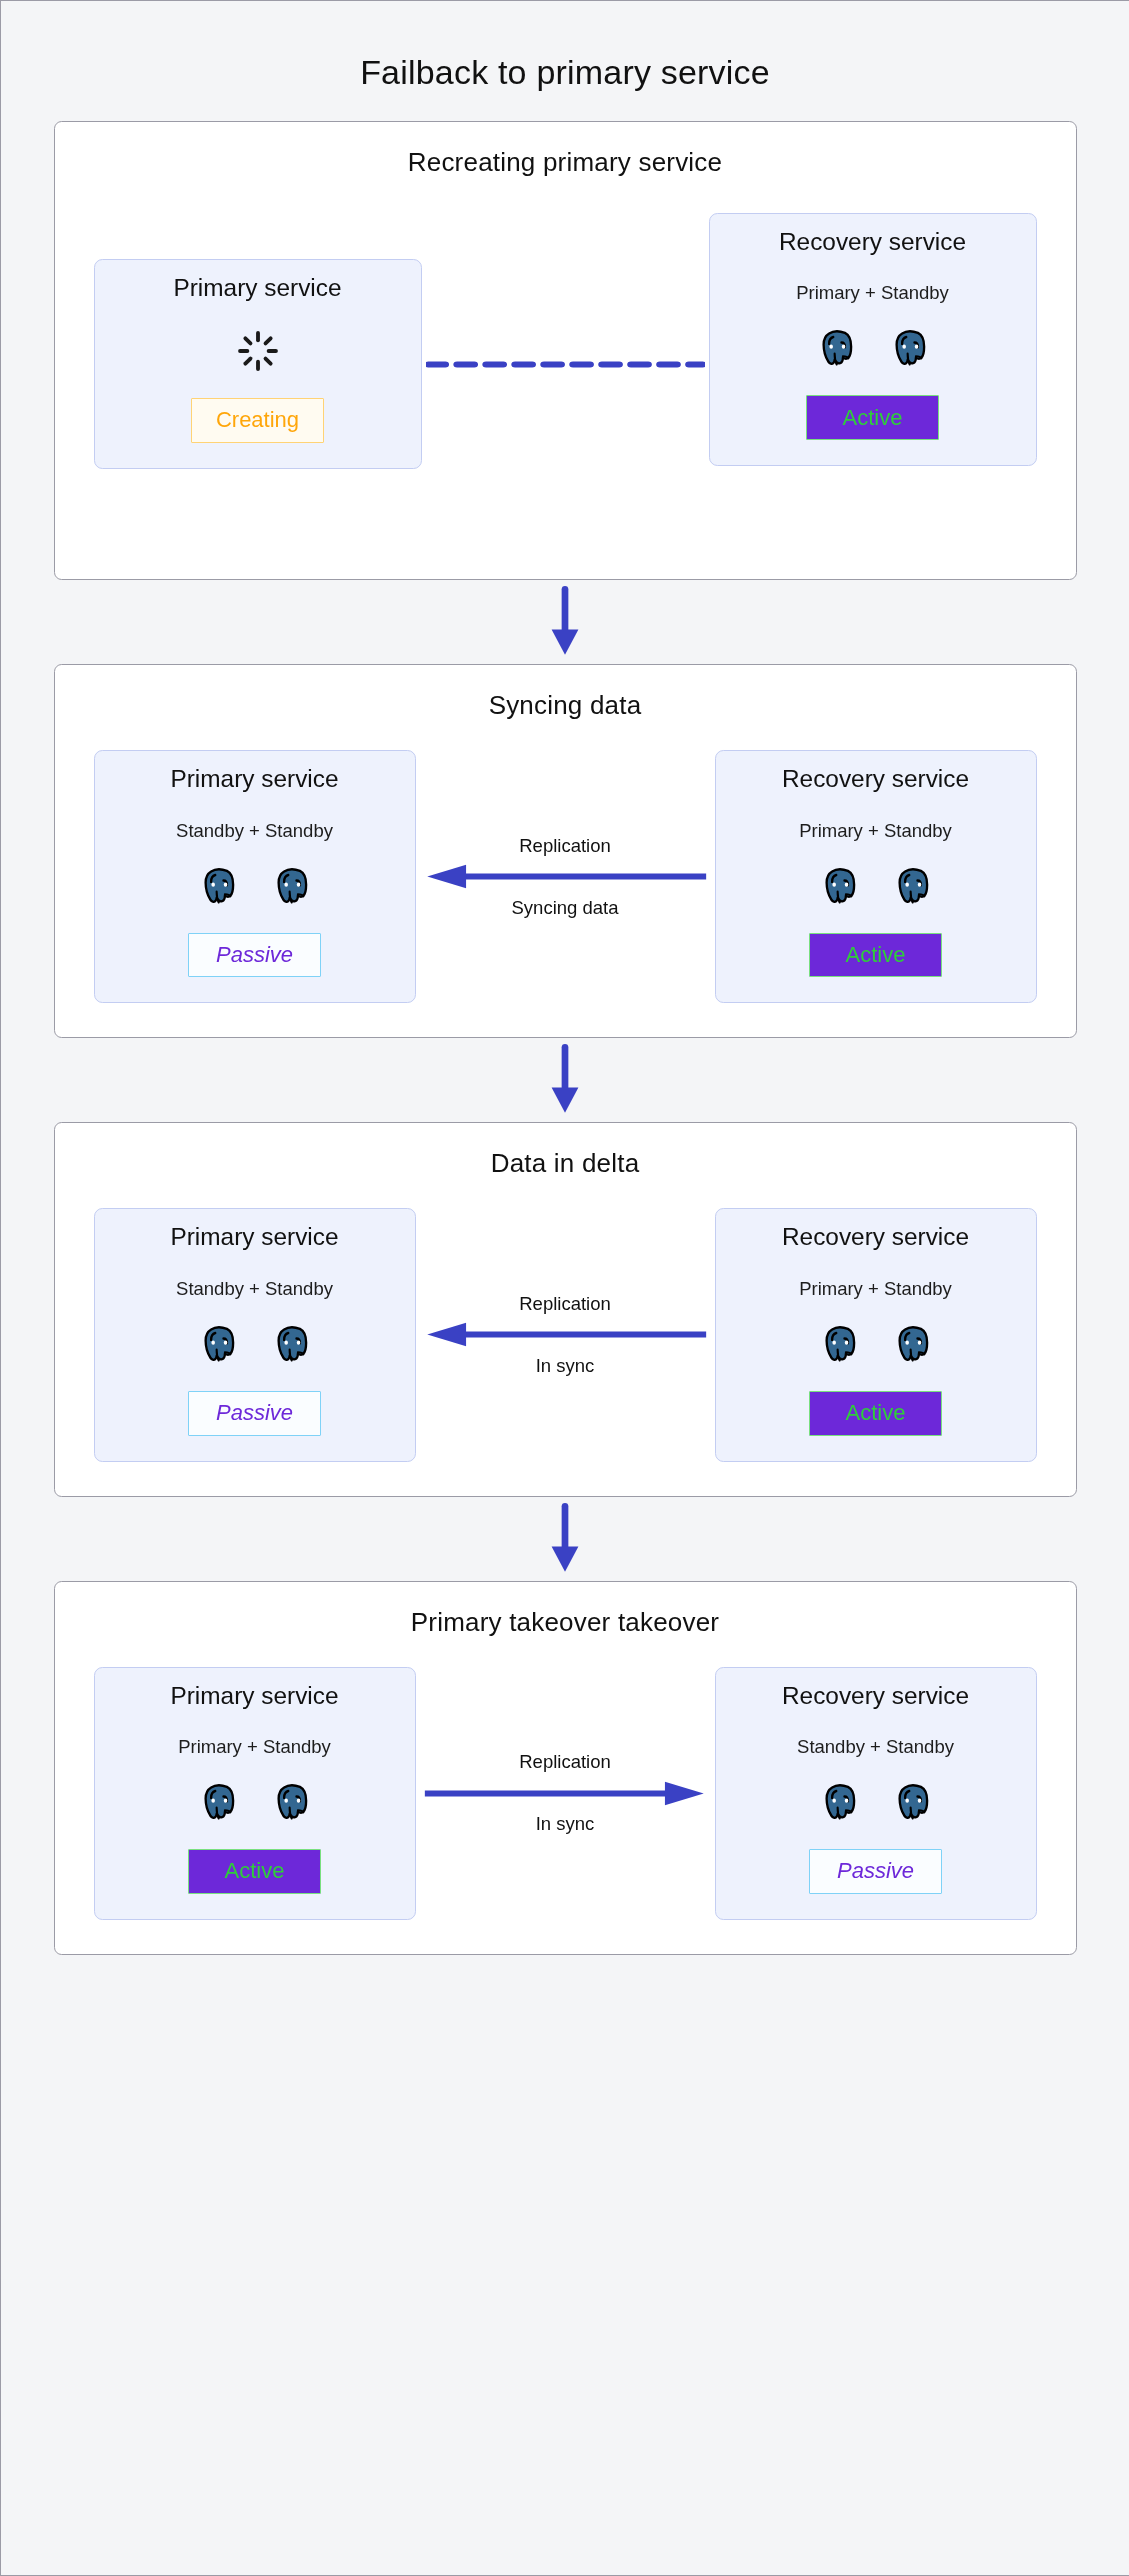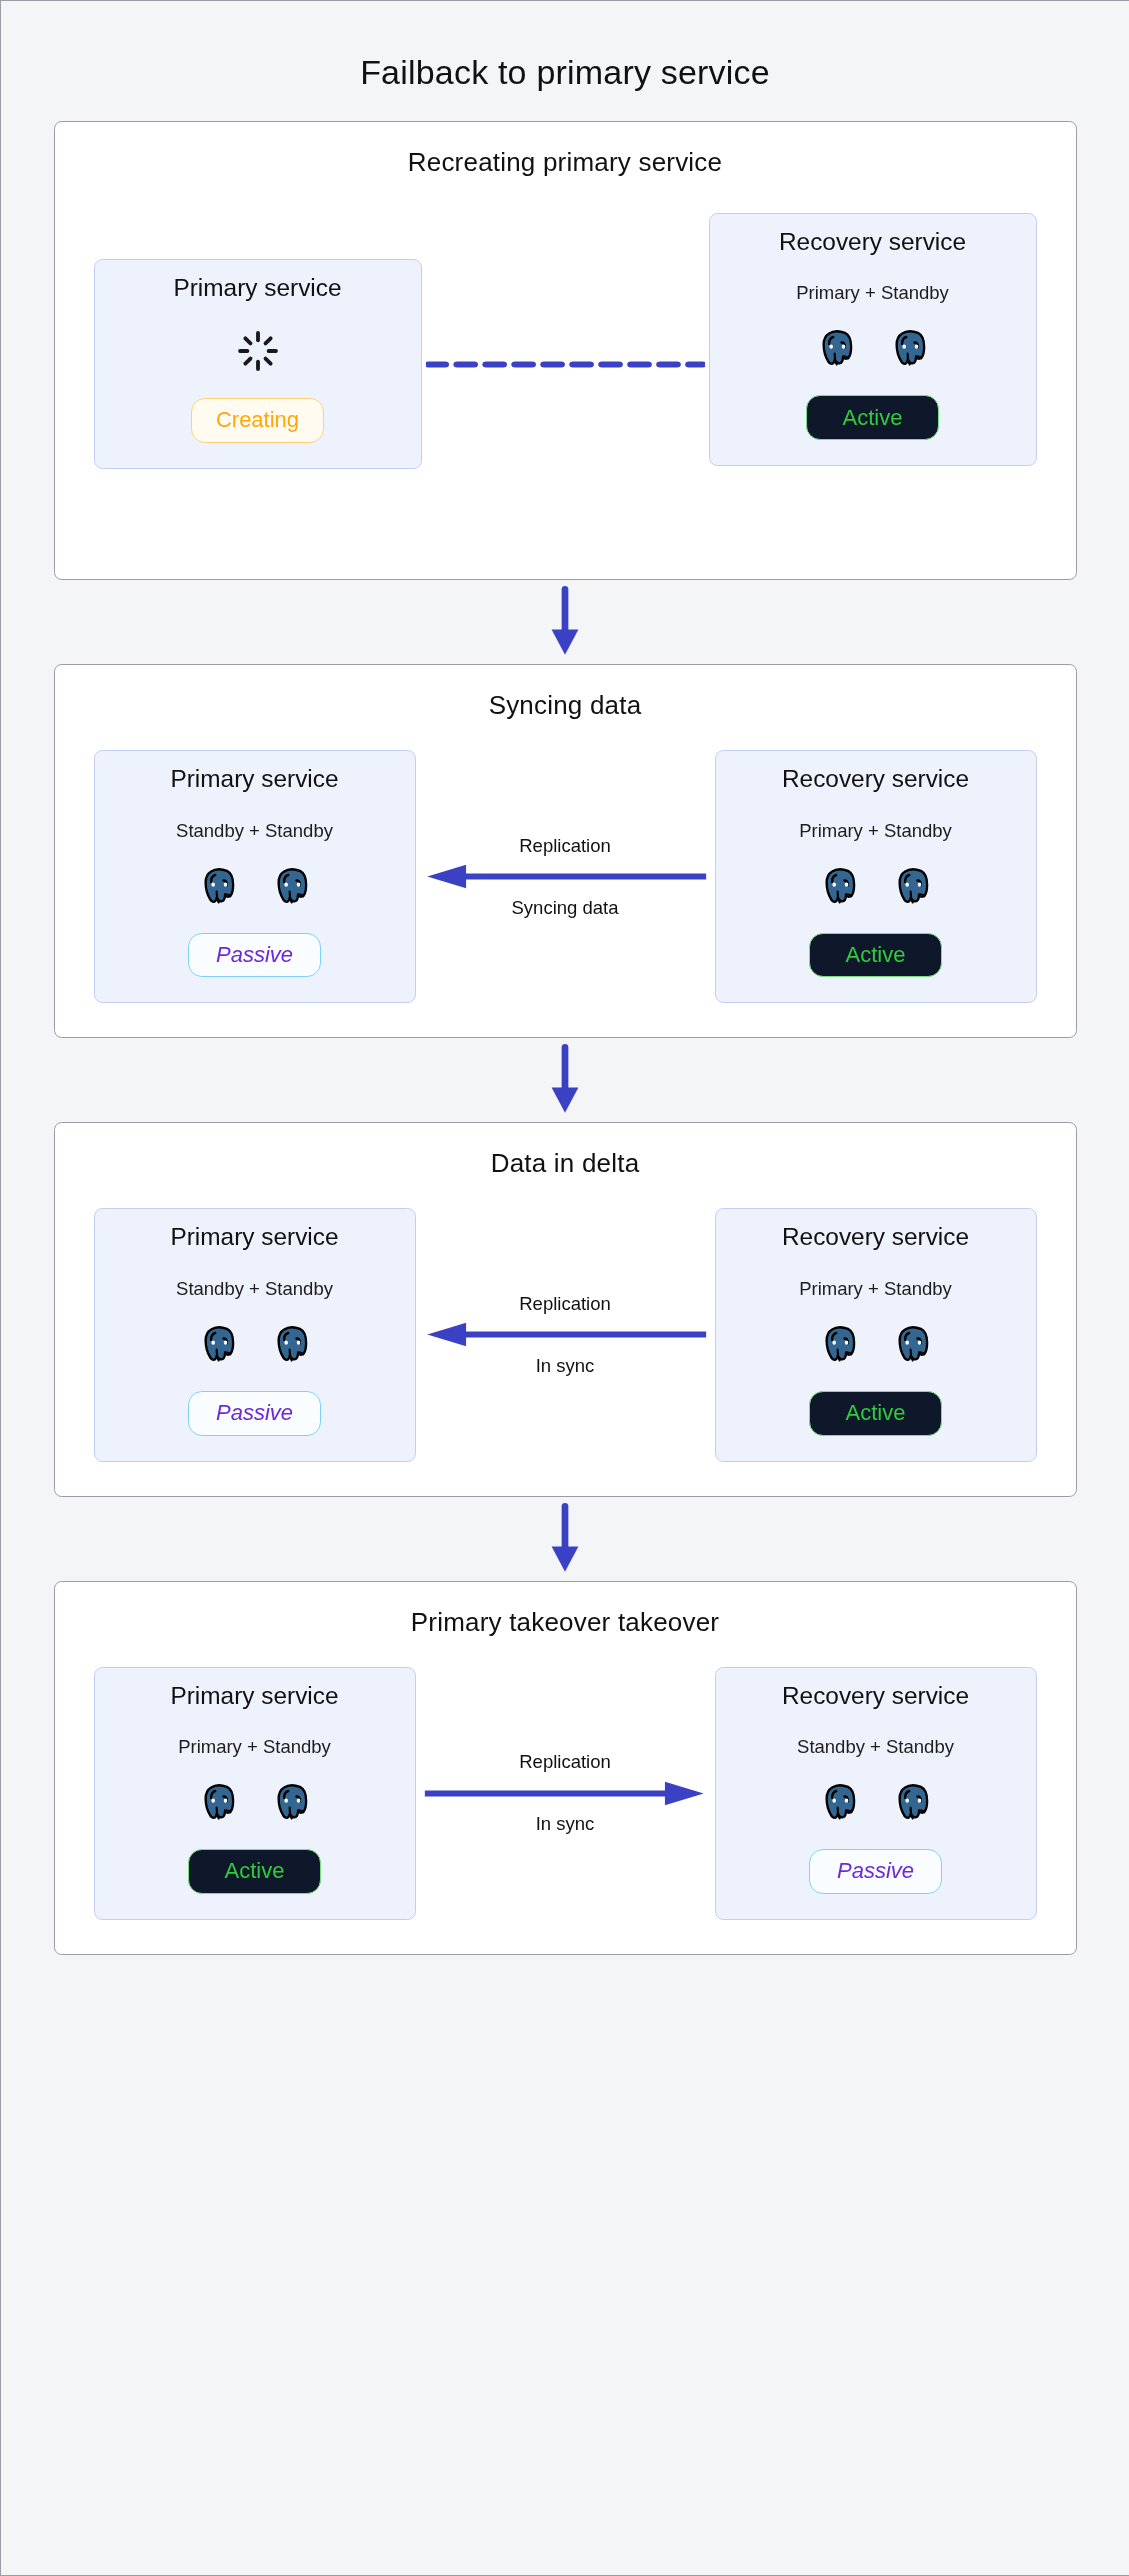--- a/index.html
+++ b/index.html
@@ -105,28 +105,28 @@
     margin-top: 22px;
     align-items: center;
     justify-content: center;
   }
   .node-icon { width: 44px; height: 44px; display: block; }
 
   .badge {
     margin-top: 25px;
     min-width: 133px;
     padding: 9.3px 22px;
-    border-radius: 14px;
+    border-radius: 1px;
     border: 1.5px solid transparent;
     font-size: 22px;
     text-align: center;
     line-height: 1.1;
     font-weight: 400;
   }
-  .badge-active  { color: #2fcc3b; border-color: #79e07f; background: #0f172a; }
+  .badge-active  { color: #2fcc3b; border-color: #79e07f; background: #6d28d9; }
   .badge-passive { color: #6d28d9; border-color: #7fd2f7; background: #fafdff; font-style: italic; }
   .badge-creating{ color: #ffa60a; border-color: #ffd375; background: #fffbf1; }
 
   
   .spinner { margin-top: 25px; width: 44px; height: 44px; display:block; }
 
   
   .connector {
     flex: 1;
     display: flex;

